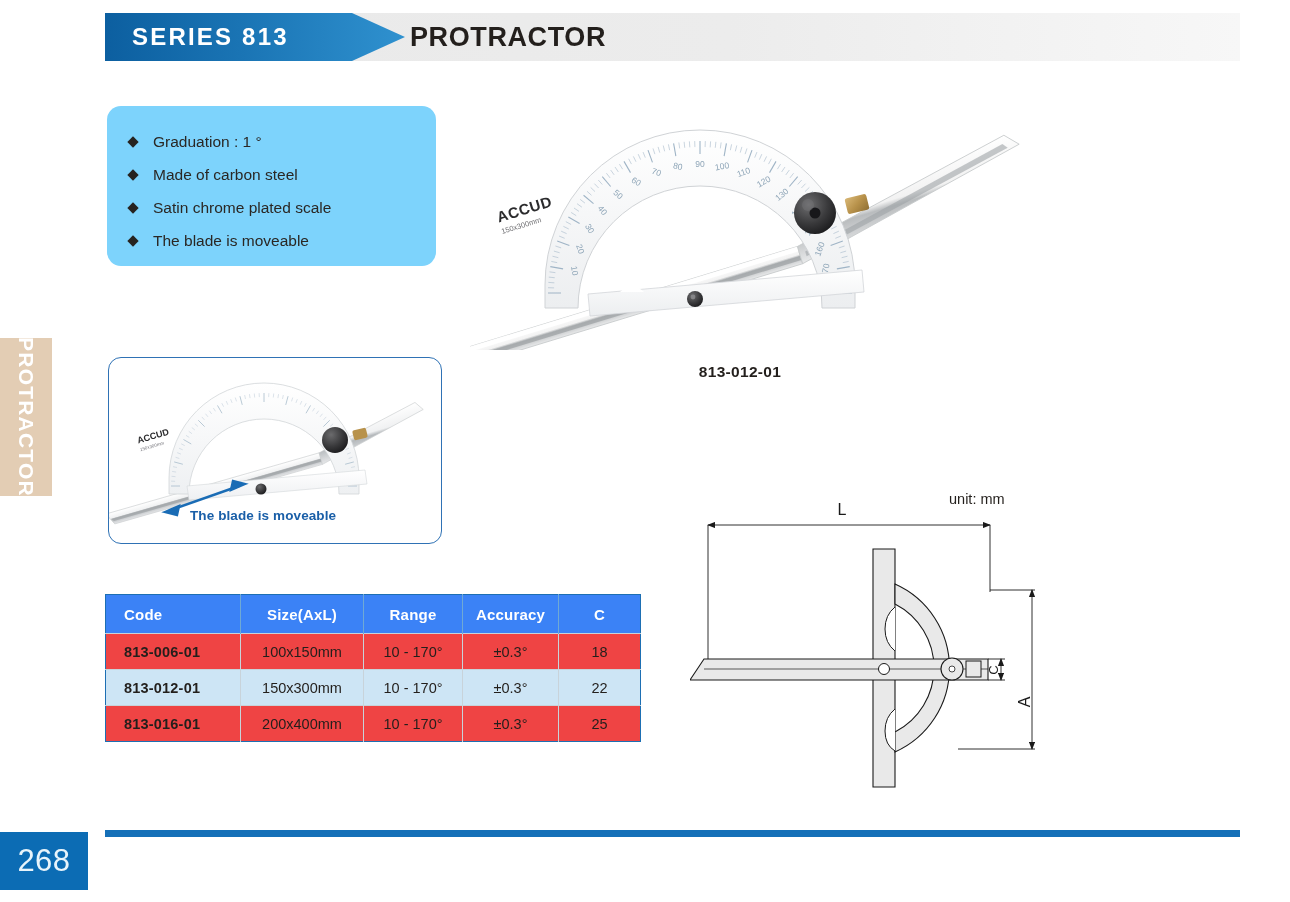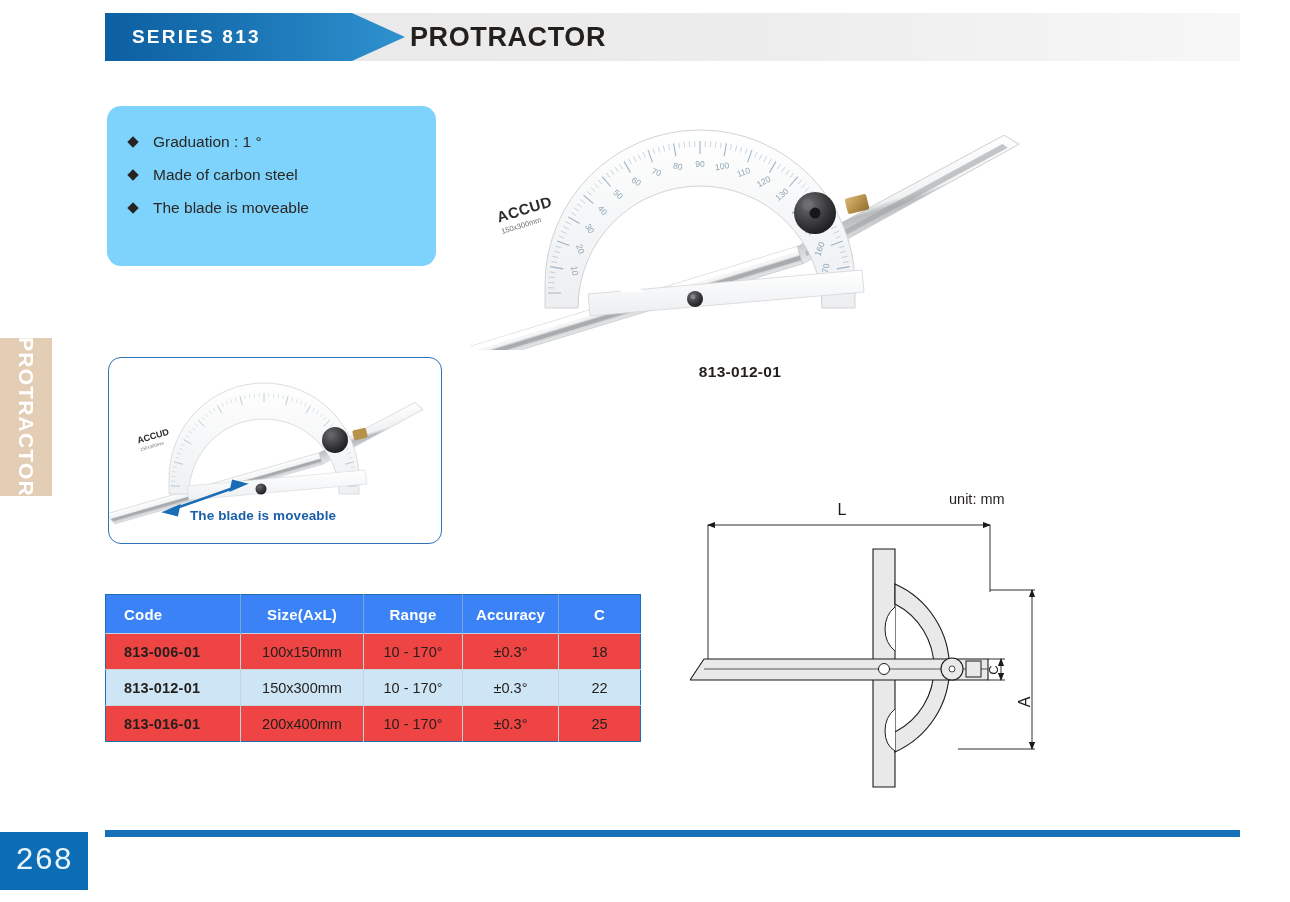--- a/index.html
+++ b/index.html
@@ -19,21 +19,21 @@
     background:linear-gradient(to right,#e9e9e9 0%,#ececec 55%,#f7f7f7 100%);
   }
   .header-bluewrap{position:absolute;left:0;top:0;width:300px;height:48px;}
   .header-blue{
     position:absolute;left:0;top:0;width:300px;height:48px;
     background:linear-gradient(to right,#0c5fa0 0%,#1a74b4 45%,#2f91cf 100%);
     clip-path:polygon(0 0, 247px 0, 300px 24px, 247px 48px, 0 48px);
   }
   .series-label{
     position:absolute;left:27px;top:0;height:48px;line-height:48px;
-    color:#ffffff;font-size:19px;font-weight:bold;letter-spacing:2.2px;
+    color:#ffffff;font-size:24px;font-weight:bold;letter-spacing:2.2px;
     white-space:nowrap;
   }
   .header-title{
     position:absolute;left:305px;top:0;height:48px;line-height:48px;
     color:#231f1c;font-size:27px;font-weight:bold;letter-spacing:0.6px;
     white-space:nowrap;
   }
 
   
   .feature-box{
@@ -121,21 +121,21 @@
     position:absolute;left:105px;top:830px;width:1135px;height:7px;
     background:#1570b8;
   }
   .page-number-box{
     position:absolute;left:0;top:832px;width:88px;height:58px;
     background:#0c6cb4;
   }
   .page-number{
     position:absolute;left:0;top:0;width:88px;height:58px;
     line-height:58px;text-align:center;
-    color:#e8f4fb;font-size:31px;letter-spacing:0.5px;font-family:Liberation Mono, monospace;
+    color:#e8f4fb;font-size:31px;letter-spacing:0.5px;
   }
 </style>
 </head>
 <body>
 
 <div class="page">
 
   <div class="header">
     <div class="header-graybar"></div>
     <div class="header-bluewrap">
@@ -147,20 +147,24 @@
 
   <div class="feature-box">
     <ul class="feature-list">
       <li class="feature-item">
         <span class="feature-bullet"></span>
         <span>Graduation : 1 °</span>
       </li>
       <li class="feature-item">
         <span class="feature-bullet"></span>
         <span>Made of carbon steel</span>
+      </li>
+      <li class="feature-item">
+        <span class="feature-bullet"></span>
+        <span>Satin chrome plated scale</span>
       </li>
       <li class="feature-item">
         <span class="feature-bullet"></span>
         <span>The blade is moveable</span>
       </li>
     </ul>
   </div>
 
   <div class="side-tab">
     <div class="side-tab-text">PROTRACTOR</div>

